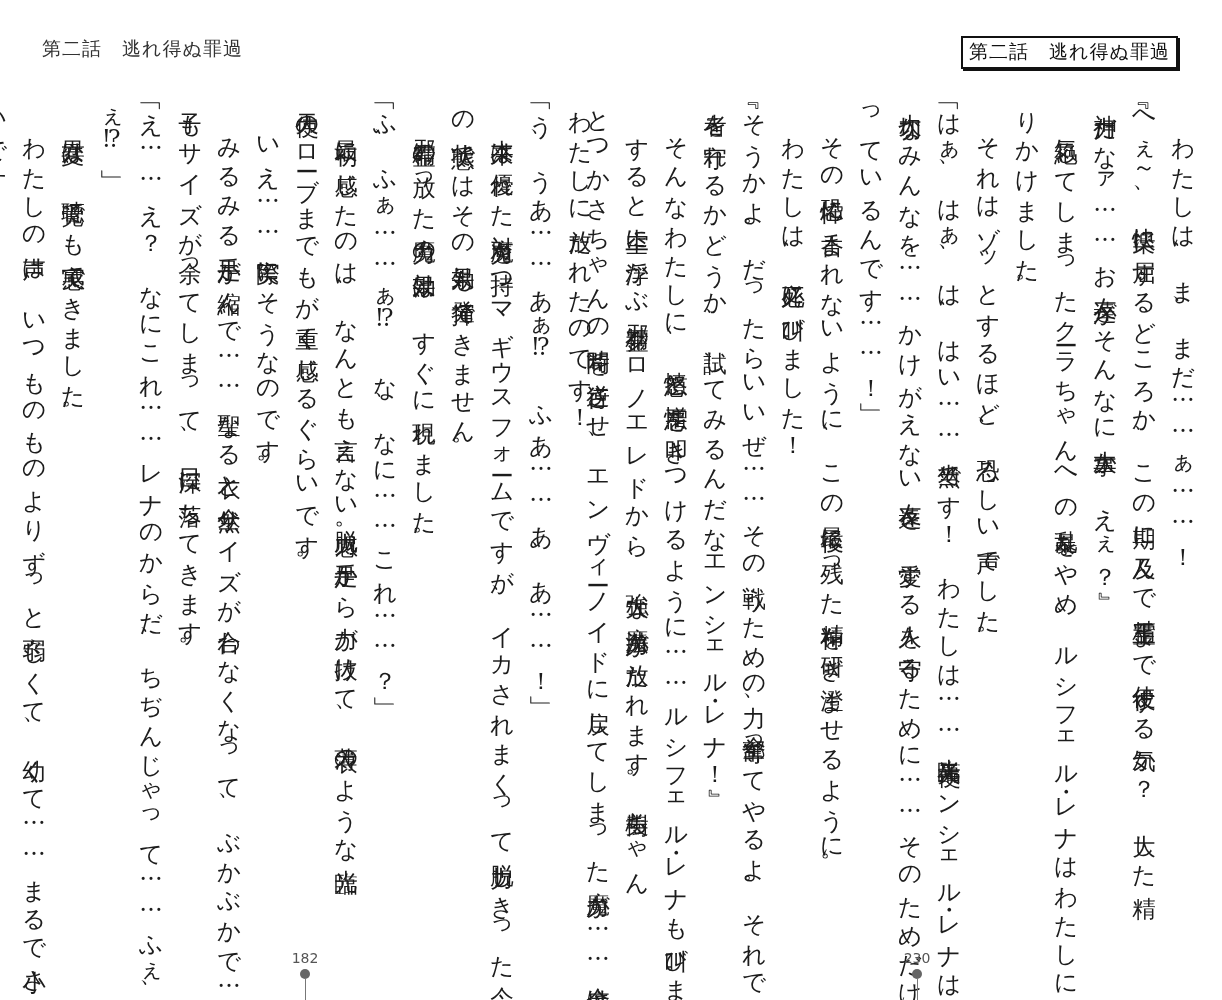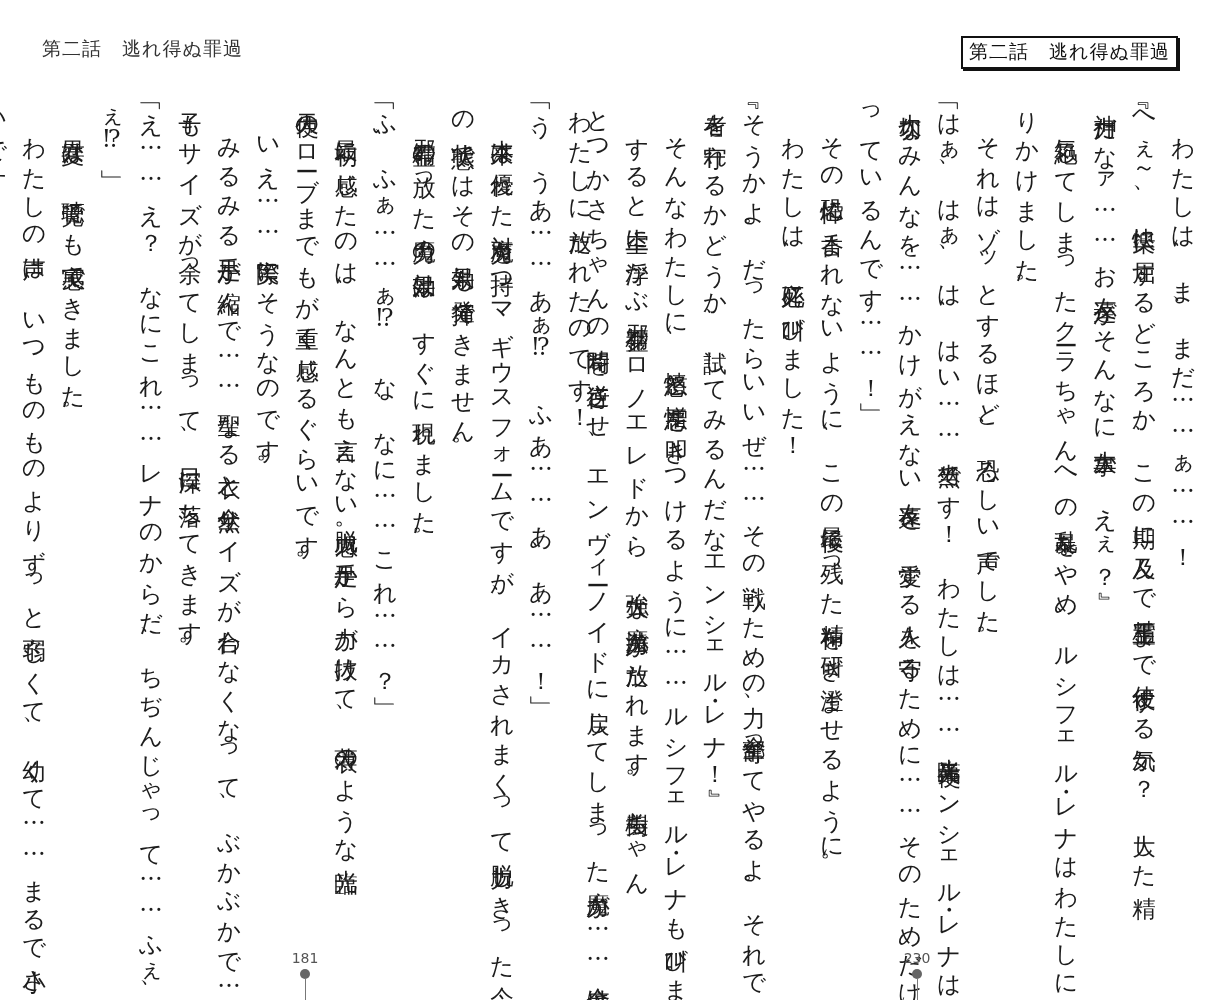--- a/index.html
+++ b/index.html
@@ -59,21 +59,21 @@
       <span class="line">　いえ……実際にそうなのです。</span>
       <span class="line">　みるみる手足が縮んで……聖なる衣と全然サイズが合わなくなって、ぶかぶかで……帽</span>
       <span class="line">子もサイズが余ってしまって、目深に落ちてきます。</span>
       <span class="line">「え……え？　なにこれ……レナのからだ、ちぢんじゃって……ふぇ、え、ええ……</span>
       <span class="line">ぇ⁉」</span>
       <span class="line">　異変は、聴覚でも実感できました。</span>
       <span class="line">　わたしの声は、いつものものよりずっと弱々しくて、幼くて……まるで小さな子供みた</span>
       <span class="line">いです。</span>
     </div>
     <div class="folio" style="left:305px;">
-      <div>181</div>
+      <div>182</div>
       <div class="folio-dot"></div>
       <div class="folio-line"></div>
     </div>
   </div>
 
   <div class="page page-right">
     <div class="running-head-right">第二話　逃れ得ぬ罪過</div>
     <div class="text-block">
       <span class="line">　わたしは、ま、まだ……ぁ……！</span>
       <span class="line">『へぇ～、快楽に屈するどころか、この期に及んで精霊王まで使役する気か？　大した精</span>

